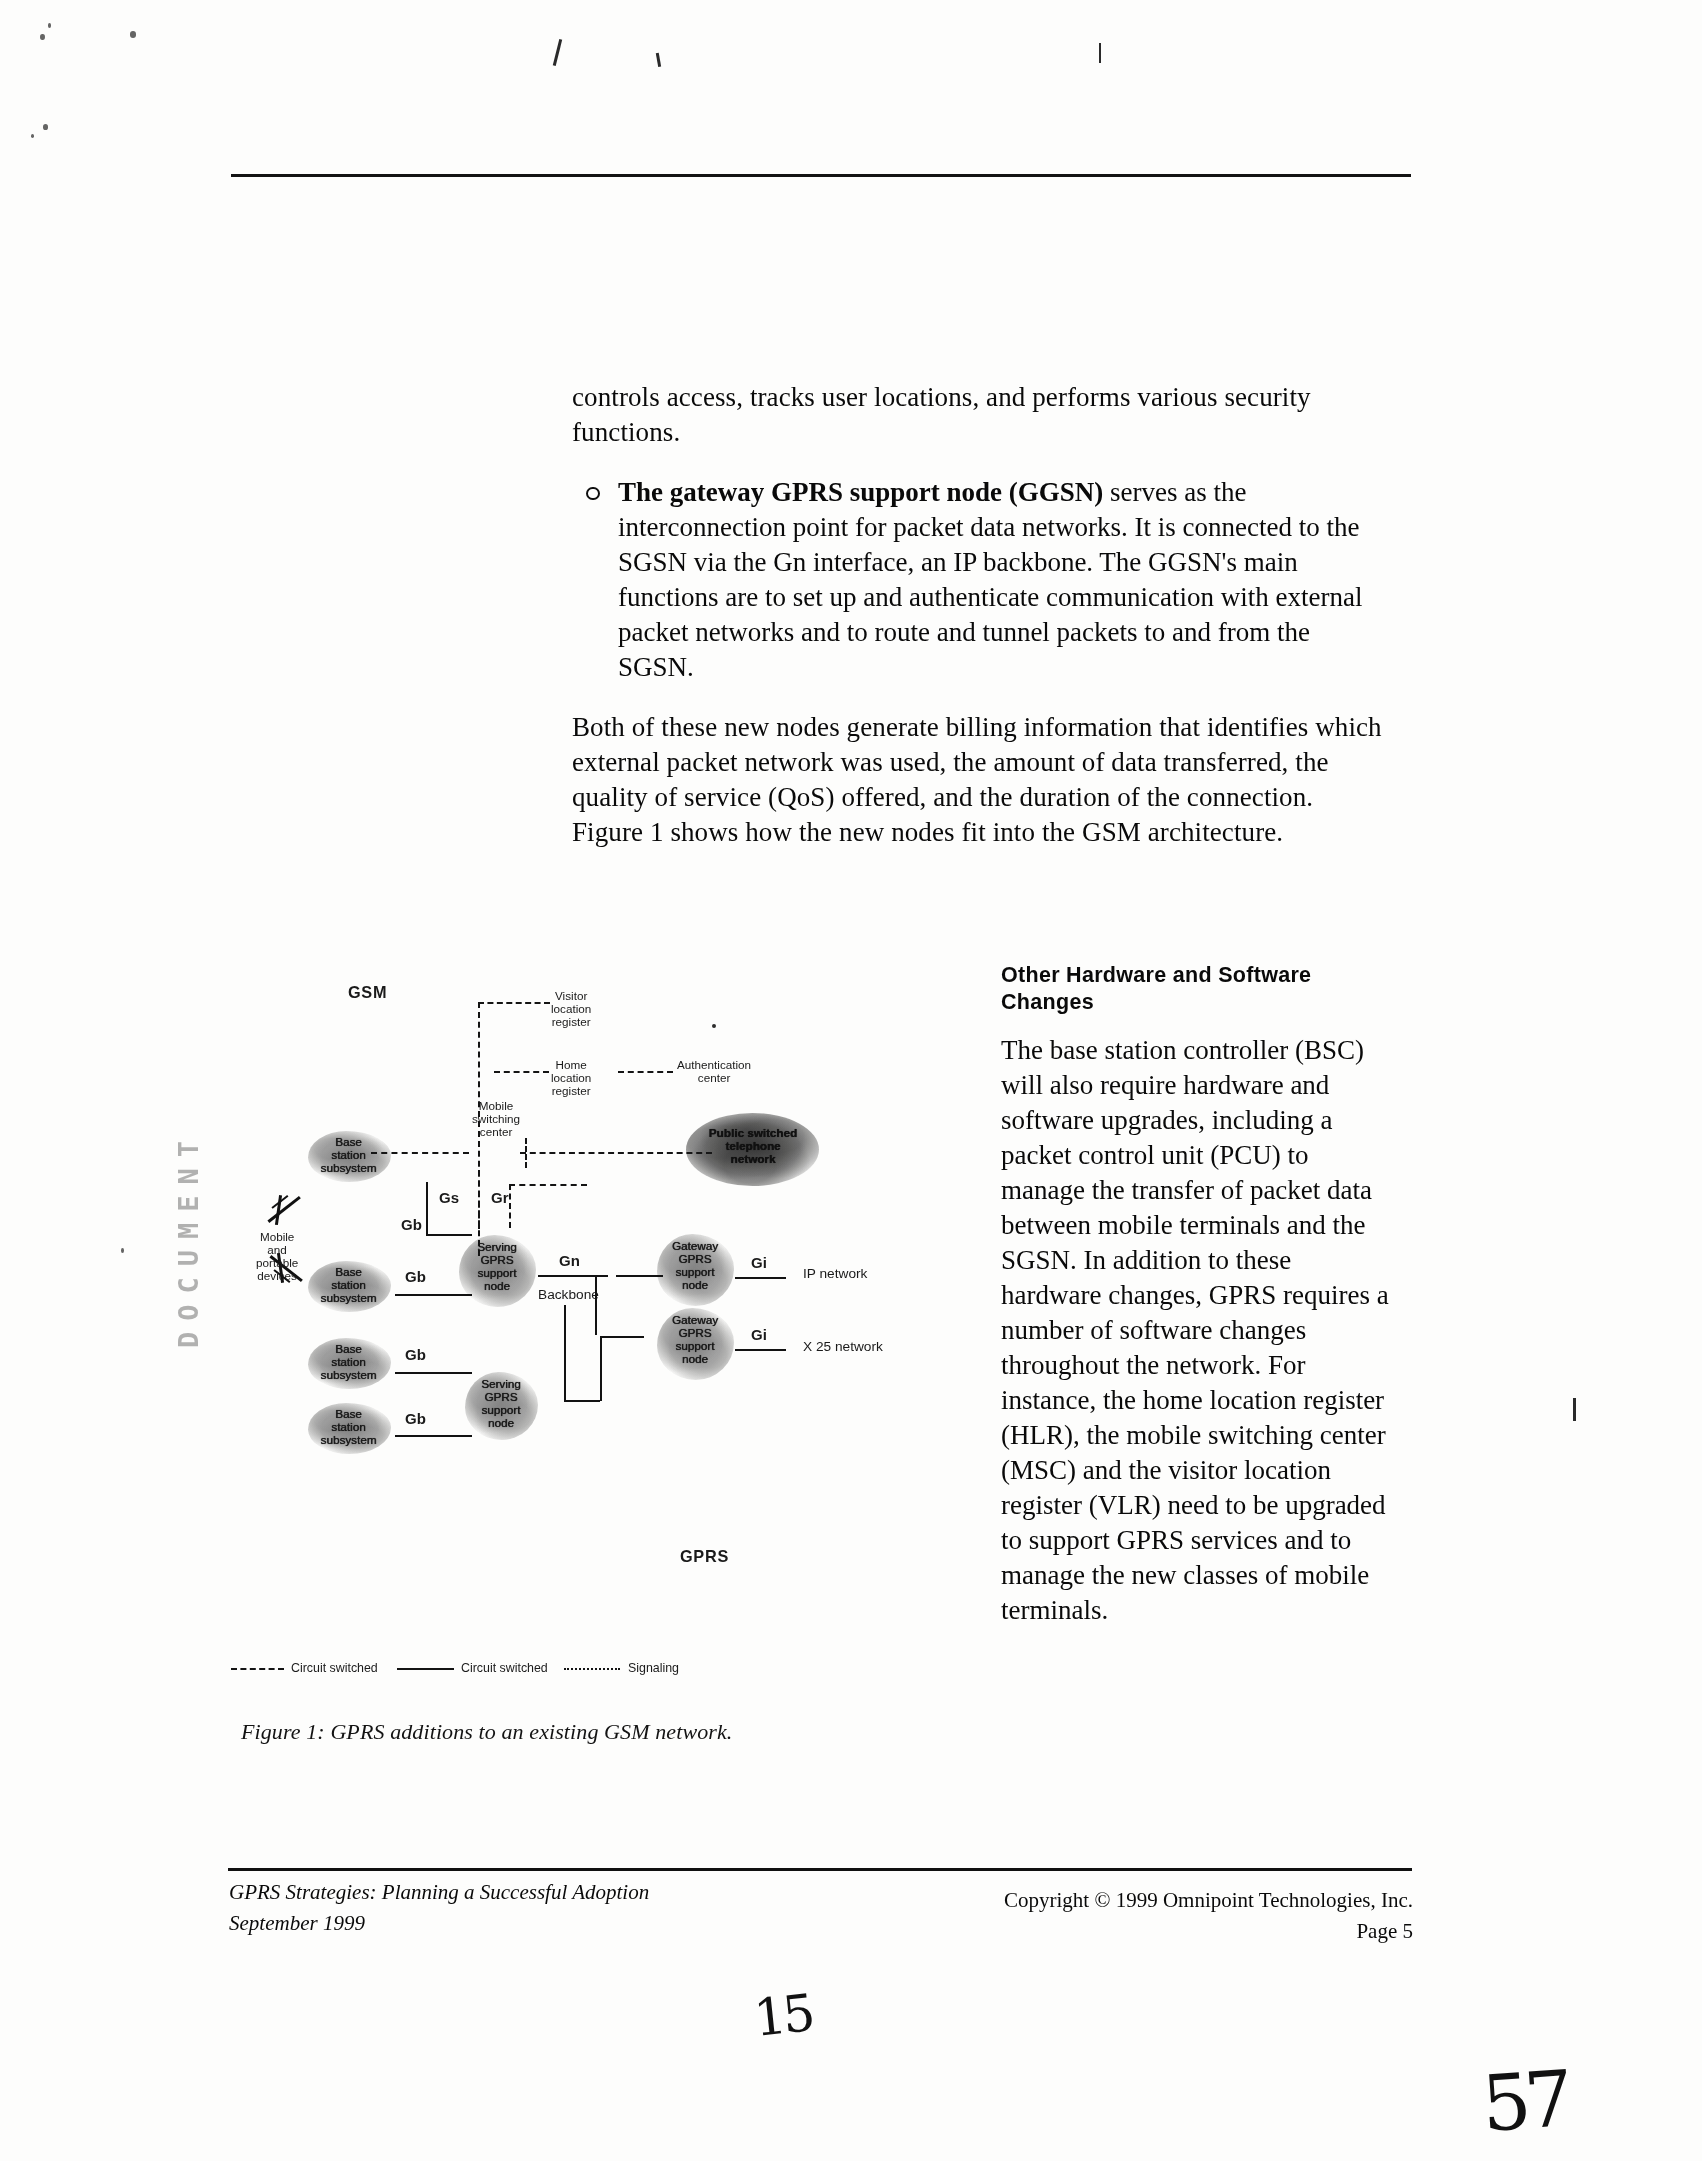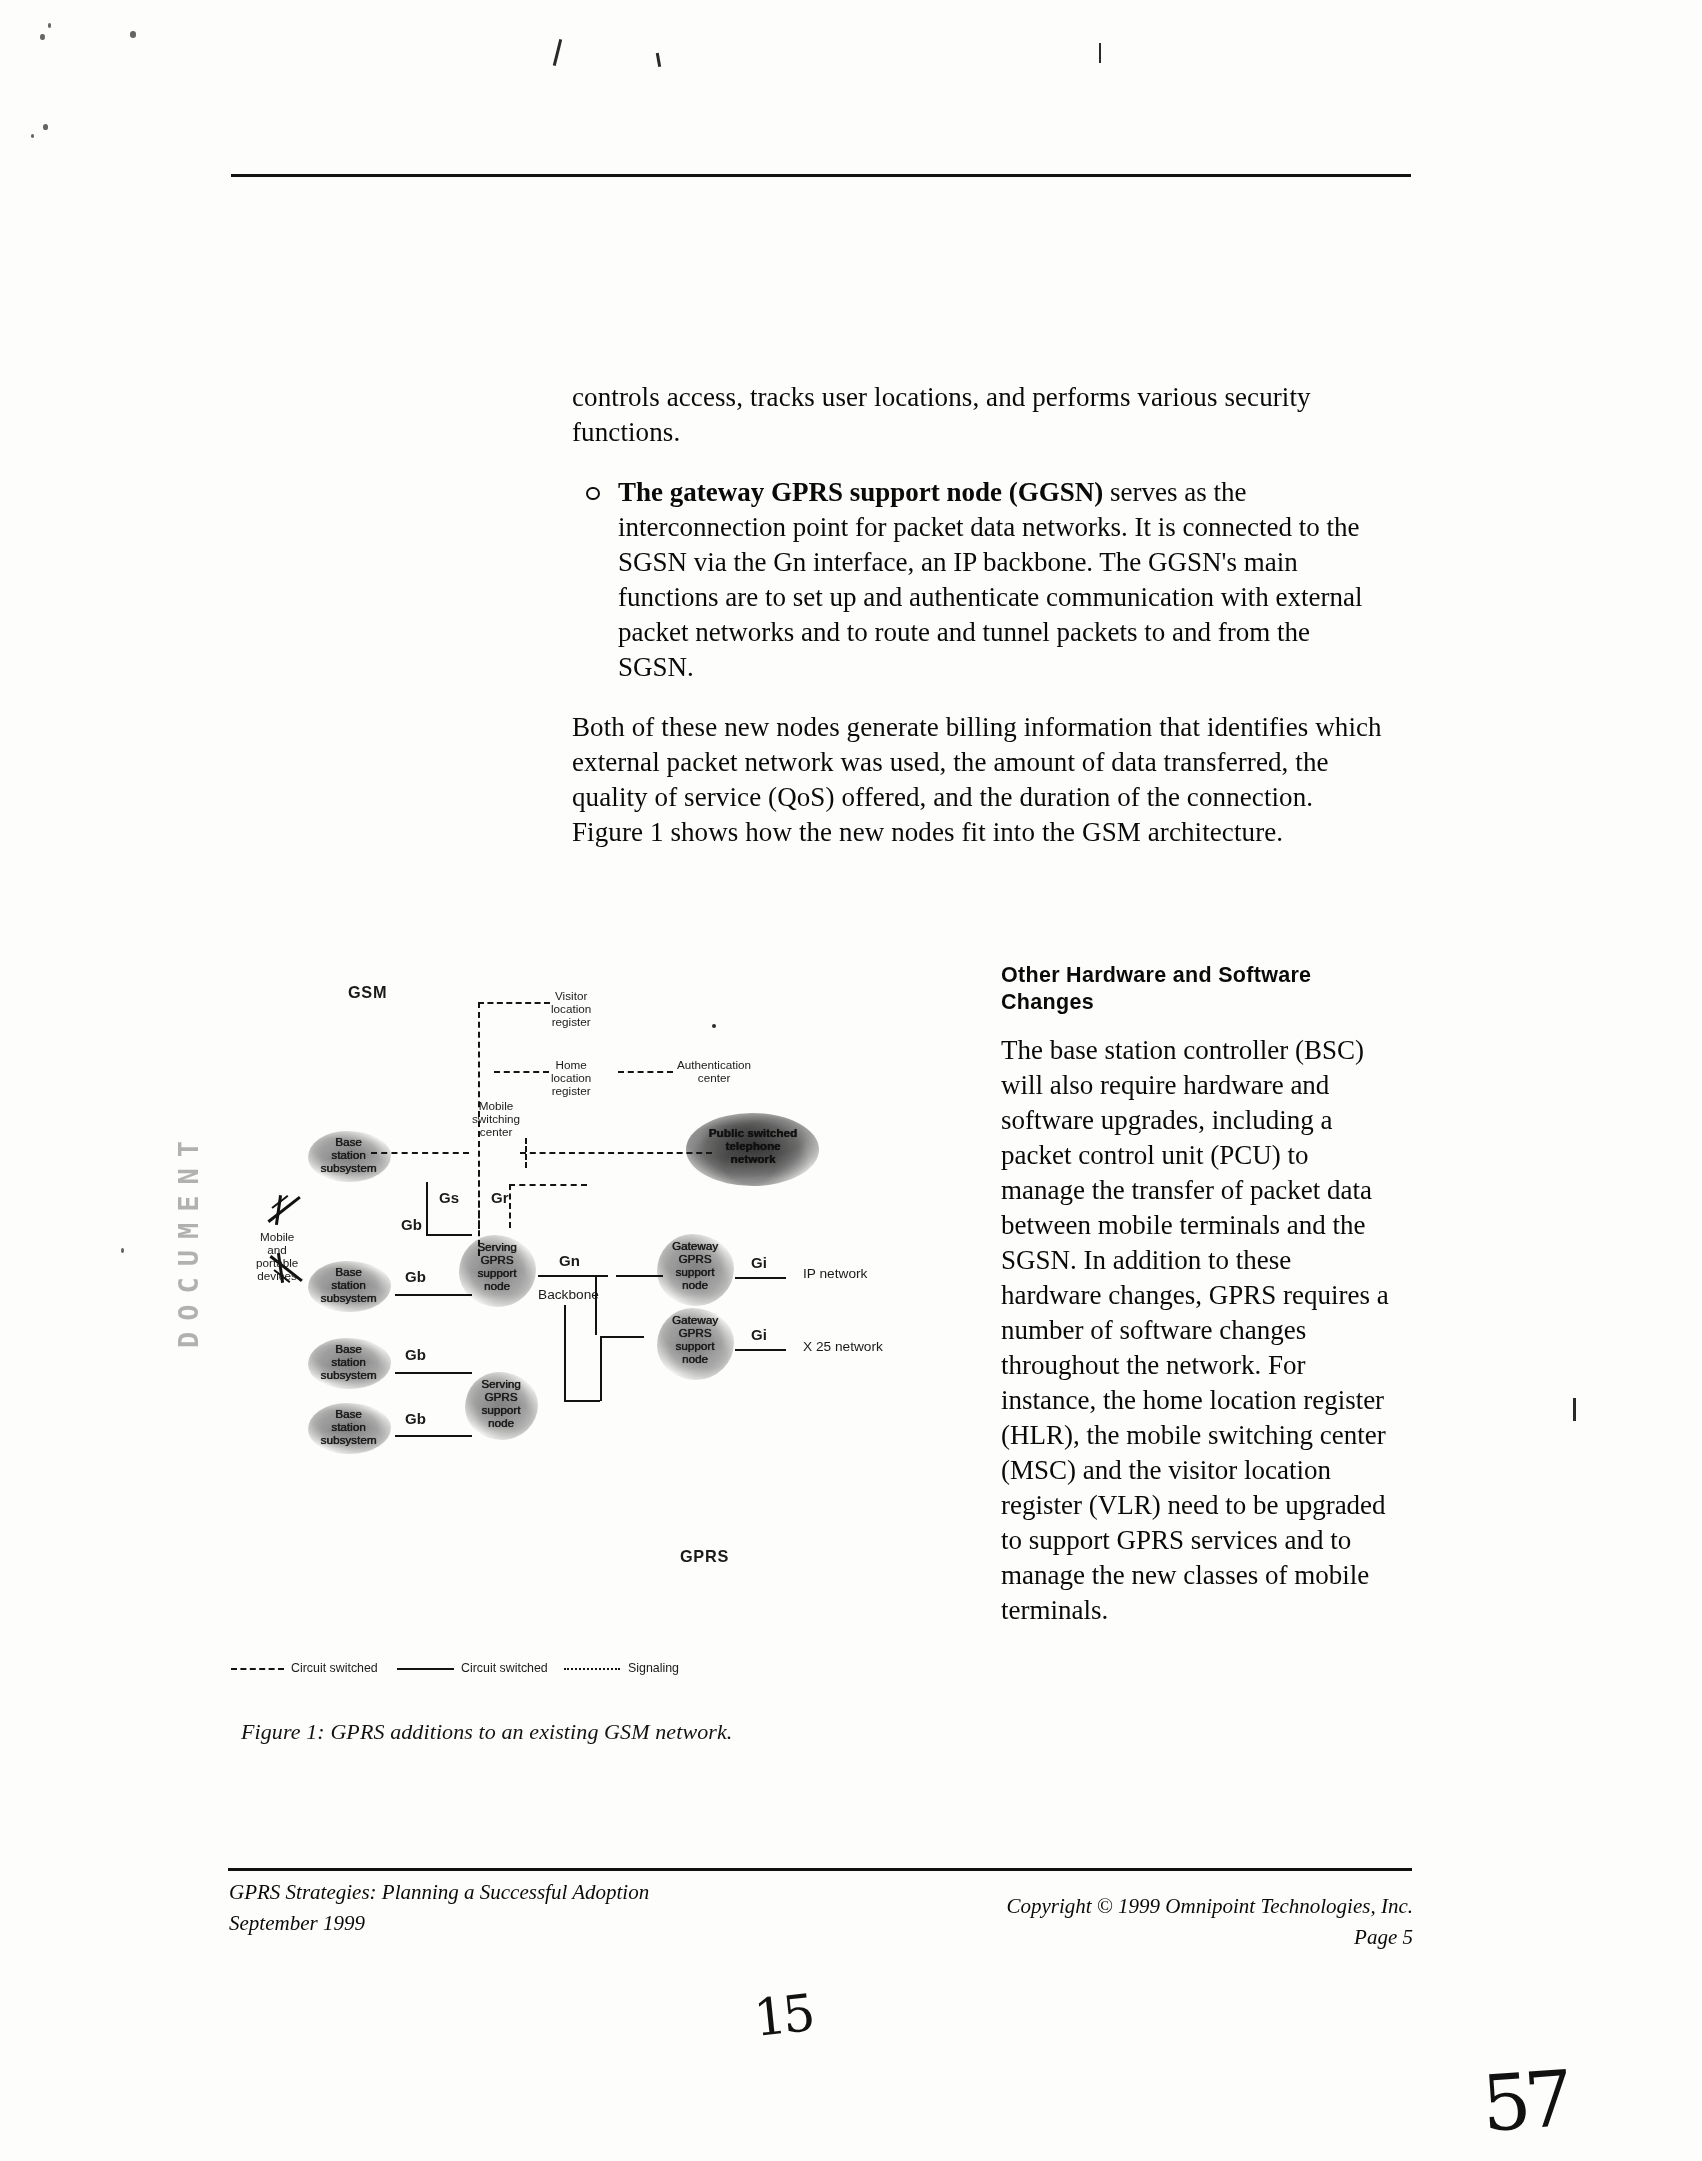--- a/index.html
+++ b/index.html
@@ -97,21 +97,21 @@
   .leg-line{position:absolute;}
 
   .caption{
     position:absolute;left:241px;top:1719px;width:585px;
     font-style:italic;font-size:22px;color:#131313;letter-spacing:0.1px;
   }
 
   
   .footer{position:absolute;left:229px;top:1877px;width:1184px;}
   .foot-l{position:absolute;left:0;top:0;font-style:italic;font-size:21px;line-height:31px;}
-  .foot-r{position:absolute;right:0;top:14px;text-align:right;font-style:italic;font-size:21px;line-height:31px;}
+  .foot-r{position:absolute;right:0;top:8px;text-align:right;font-size:21px;line-height:31px;}
 
   
   .hand{
     position:absolute;font-family:"DejaVu Serif", serif;color:#111;
     transform:rotate(-6deg);
   }
   .hand-a{left:754px;top:1986px;font-size:51px;letter-spacing:-3.9px;}
   .hand-b{left:1482px;top:2057px;font-size:77px;letter-spacing:-6.5px;transform:rotate(-4deg);}
 
   .dot-stray{position:absolute;background:#2d2d2d;border-radius:50%;}

